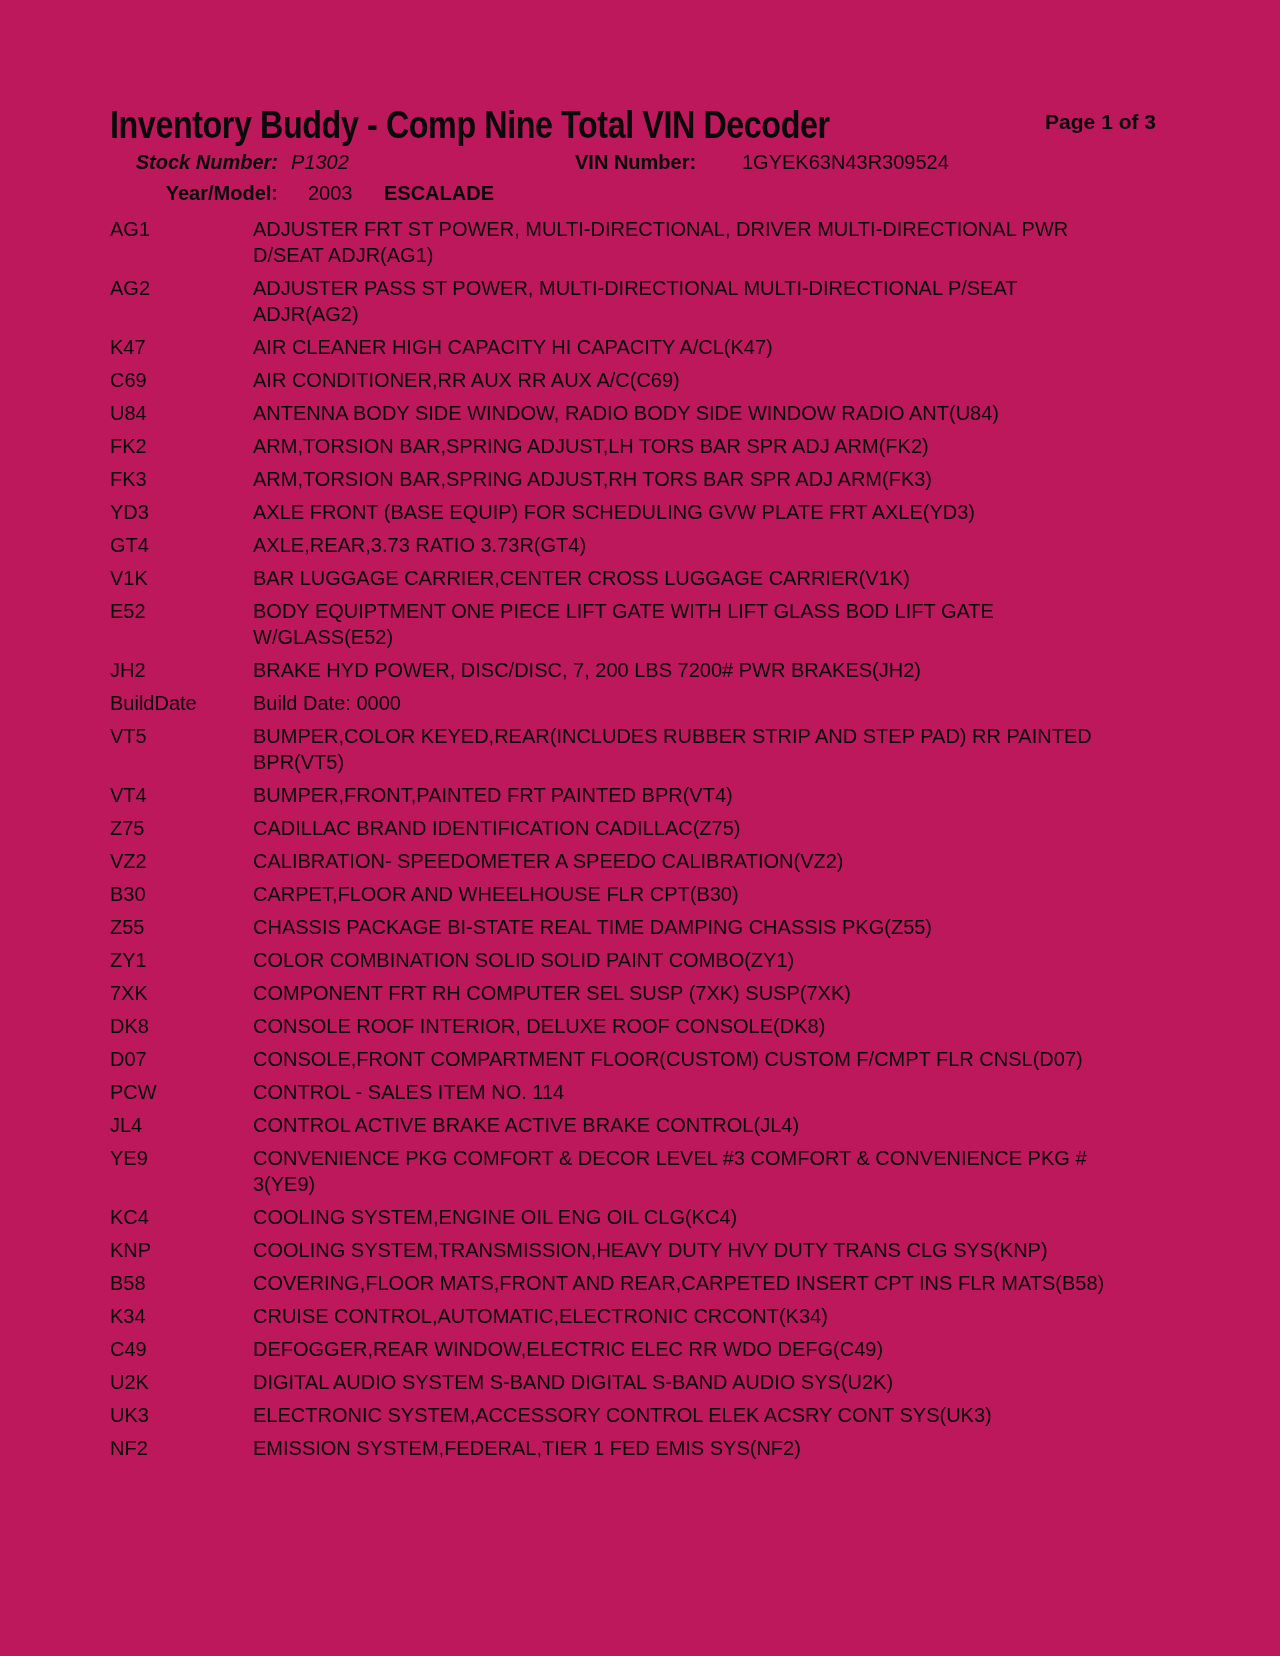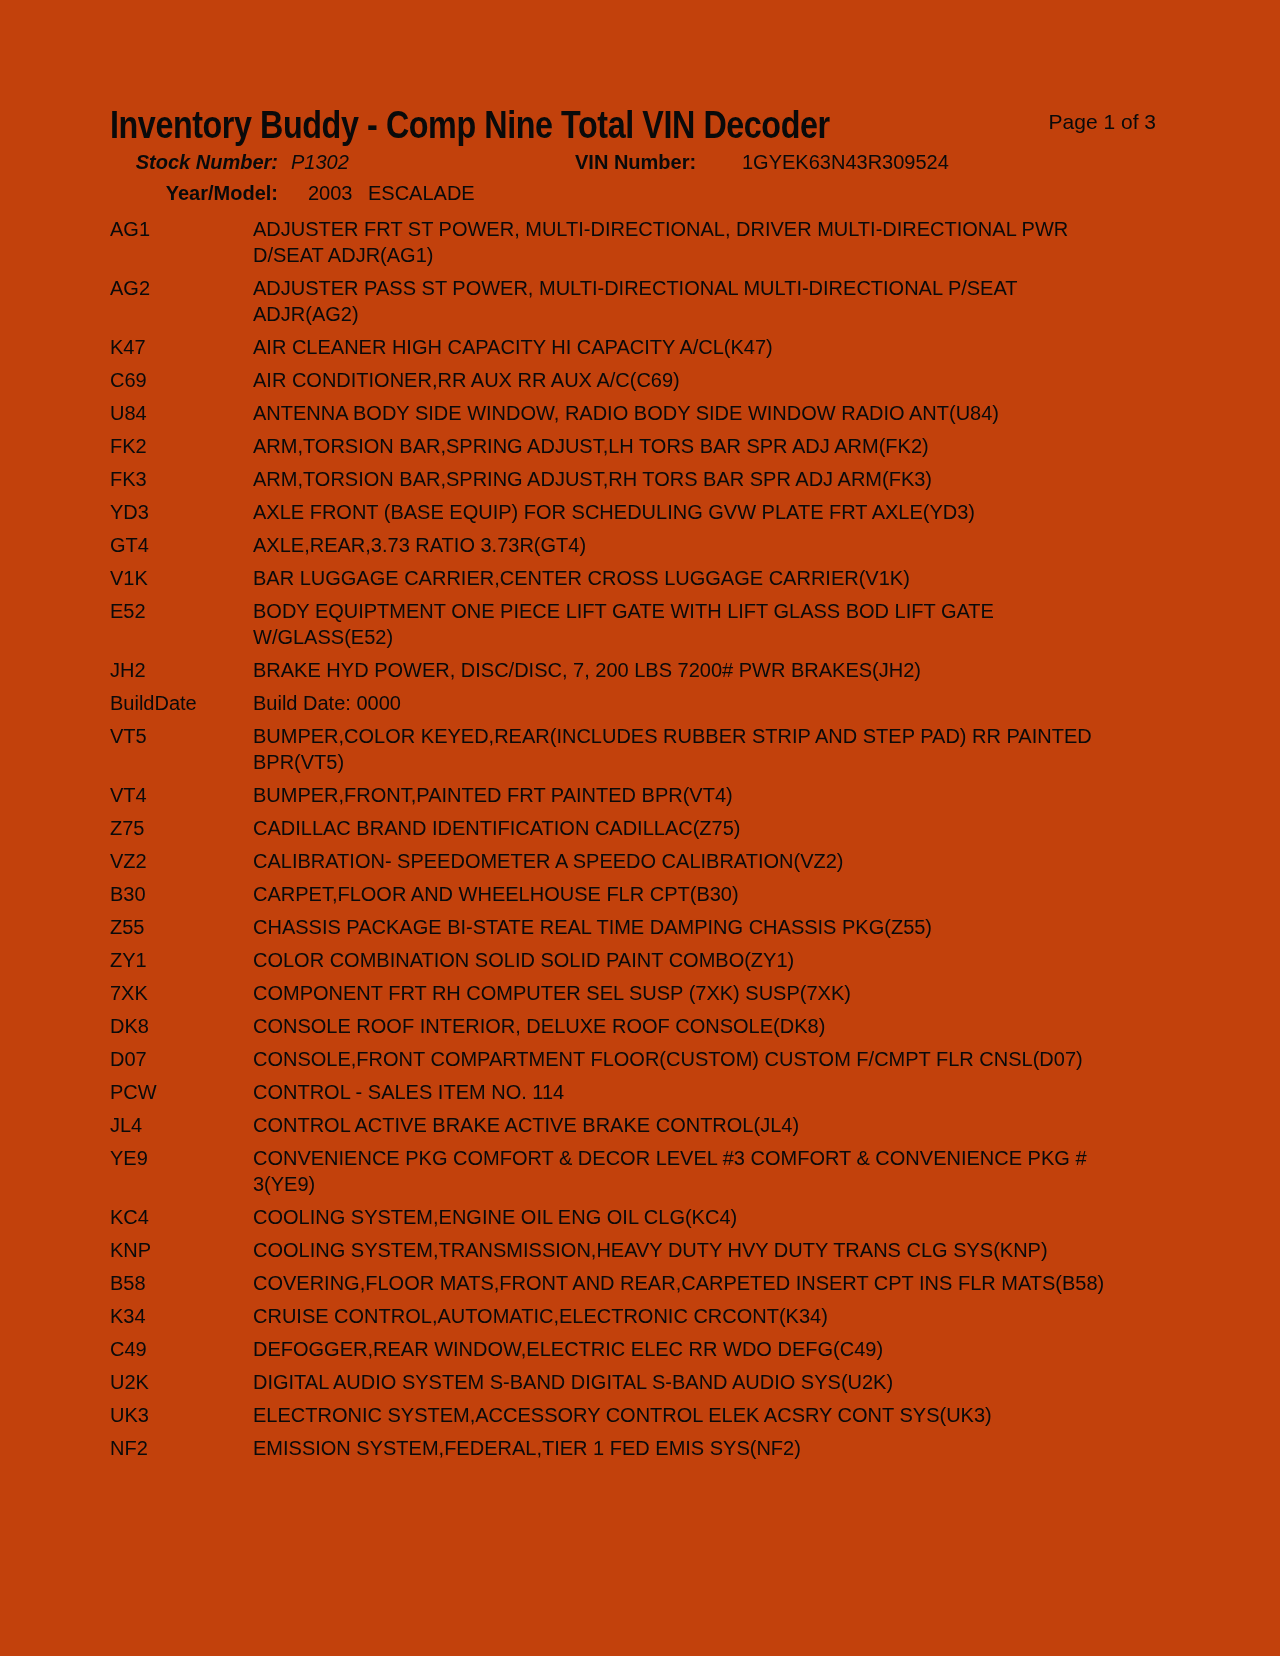--- a/index.html
+++ b/index.html
@@ -4,46 +4,46 @@
 <style>
   * { margin: 0; padding: 0; box-sizing: border-box; }
   html, body { background: #ffffff; }
   body {
     width: 1280px; height: 1656px;
     position: relative;
     font-family: "Liberation Sans", sans-serif;
     color: #0a0a0a;
     overflow: hidden;
   }
-  .page { position: absolute; inset: 0; background: #c2410c; }
+  .page { position: absolute; inset: 0; background: #be185d; }
 
   .doc-title {
     position: absolute; left: 110px; top: 104px;
     font-size: 38px; font-weight: bold; white-space: nowrap;
     letter-spacing: -0.5px;
     transform: scaleX(0.85); transform-origin: left center;
   }
   .page-indicator {
     position: absolute; right: 124px; top: 110px;
-    font-size: 21px; font-weight: normal;
+    font-size: 21px; font-weight: bold;
   }
 
   .info-label {
     position: absolute; font-size: 20px; font-weight: bold;
     text-align: right; width: 170px;
   }
   .info-value { position: absolute; font-size: 20px; }
 
   .lbl-stock { left: 108px; top: 151px; font-style: italic; }
   .val-stock { left: 291px; top: 151px; font-style: italic; }
   .lbl-vin   { left: 575px; top: 151px; width: auto; text-align: left; }
   .val-vin   { left: 742px; top: 151px; }
   .lbl-year  { left: 108px; top: 182px; }
   .val-year  { left: 291px; top: 182px; margin-left: 17px; }
-  .val-model { left: 368px; top: 182px; }
+  .val-model { left: 384px; top: 182px; font-weight: bold; }
 
   .options-list {
     position: absolute; left: 110px; top: 216px; width: 1075px;
   }
   .option-row {
     display: flex; align-items: flex-start;
     margin-bottom: 7px;
   }
   .option-code {
     width: 143px; flex: 0 0 143px;

